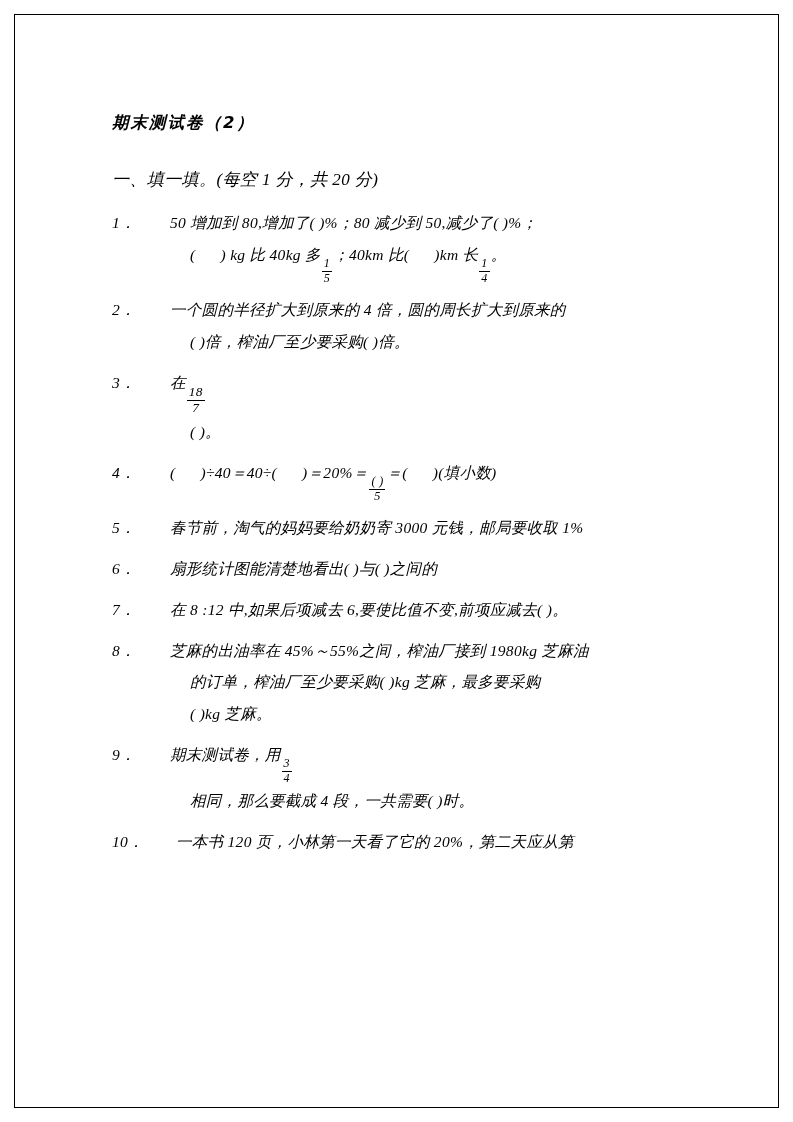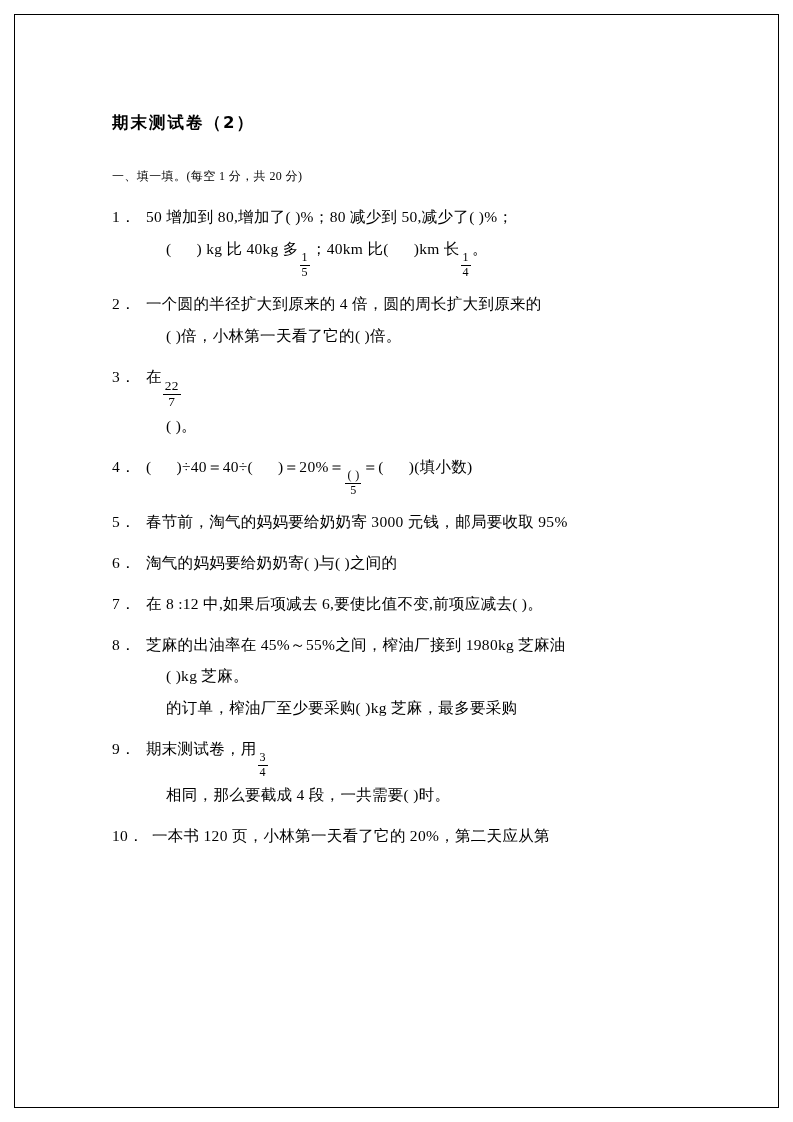--- a/index.html
+++ b/index.html
@@ -27,49 +27,51 @@
     right: 14px;
     bottom: 14px;
     border: 1px solid #000;
     box-sizing: border-box;
   }
   .content {
     position: absolute;
     left: 112px;
     top: 112px;
     width: 578px;
+    font-style: italic;
   }
   .doc-title {
     font-family: "DejaVu Sans", sans-serif;
     font-weight: bold;
     font-size: 16.5px;
     letter-spacing: 2px;
     margin: 0 0 34px 0;
   }
   .section-head {
-    font-size: 12px;
+    font-size: 17px;
     margin: 0 0 16px 0;
     letter-spacing: 0.4px;
   }
   .q {
     display: flex;
     font-size: 15.5px;
     line-height: 2.05;
     margin-bottom: 9px;
     letter-spacing: 0.3px;
   }
   .q-num {
     flex: 0 0 auto;
     width: 34px;
     text-align: left;
     white-space: nowrap;
   }
   .q-num.wide { width: 40px; }
   .q-body {
     flex: 1 1 auto;
+    margin-left: 24px;
   }
   .line {
     display: block;
   }
   .indent {
     padding-left: 20px;
   }
   .frac {
     display: inline-flex;
     flex-direction: column;
@@ -107,30 +109,30 @@
               <span class="den">4</span>
             </span><span>。</span>
         </span>
       </div>
     </div>
 
     <div class="q">
       <div class="q-num">2．</div>
       <div class="q-body">
         <span class="line">一个圆的半径扩大到原来的 4 倍，圆的周长扩大到原来的</span>
-        <span class="line indent">(        )倍，小林第一天看了它的(        )倍。</span>
+        <span class="line indent">(        )倍，榨油厂至少要采购(        )倍。</span>
       </div>
     </div>
 
     <div class="q">
       <div class="q-num">3．</div>
       <div class="q-body">
         <span class="line">
           <span>在</span><span class="frac big">
-              <span class="num">22</span>
+              <span class="num">18</span>
               <span class="den">7</span>
             </span>
         </span>
         <span class="line indent">(        )。</span>
       </div>
     </div>
 
     <div class="q">
       <div class="q-num">4．</div>
       <div class="q-body">
@@ -139,44 +141,44 @@
               <span class="num">(  )</span>
               <span class="den">5</span>
             </span><span>＝(&nbsp;&nbsp;&nbsp;&nbsp;&nbsp;&nbsp;)(填小数)</span>
         </span>
       </div>
     </div>
 
     <div class="q">
       <div class="q-num">5．</div>
       <div class="q-body">
-        <span class="line">春节前，淘气的妈妈要给奶奶寄 3000 元钱，邮局要收取 95%</span>
+        <span class="line">春节前，淘气的妈妈要给奶奶寄 3000 元钱，邮局要收取 1%</span>
       </div>
     </div>
 
     <div class="q">
       <div class="q-num">6．</div>
       <div class="q-body">
-        <span class="line">淘气的妈妈要给奶奶寄(            )与(            )之间的</span>
+        <span class="line">扇形统计图能清楚地看出(            )与(            )之间的</span>
       </div>
     </div>
 
     <div class="q">
       <div class="q-num">7．</div>
       <div class="q-body">
         <span class="line">在 8 :12 中,如果后项减去 6,要使比值不变,前项应减去(        )。</span>
       </div>
     </div>
 
     <div class="q">
       <div class="q-num">8．</div>
       <div class="q-body">
         <span class="line">芝麻的出油率在 45%～55%之间，榨油厂接到 1980kg 芝麻油</span>
+        <span class="line indent">的订单，榨油厂至少要采购(        )kg 芝麻，最多要采购</span>
         <span class="line indent">(        )kg 芝麻。</span>
-        <span class="line indent">的订单，榨油厂至少要采购(        )kg 芝麻，最多要采购</span>
       </div>
     </div>
 
     <div class="q">
       <div class="q-num">9．</div>
       <div class="q-body">
         <span class="line">
           <span>期末测试卷，用</span><span class="frac">
               <span class="num">3</span>
               <span class="den">4</span>

